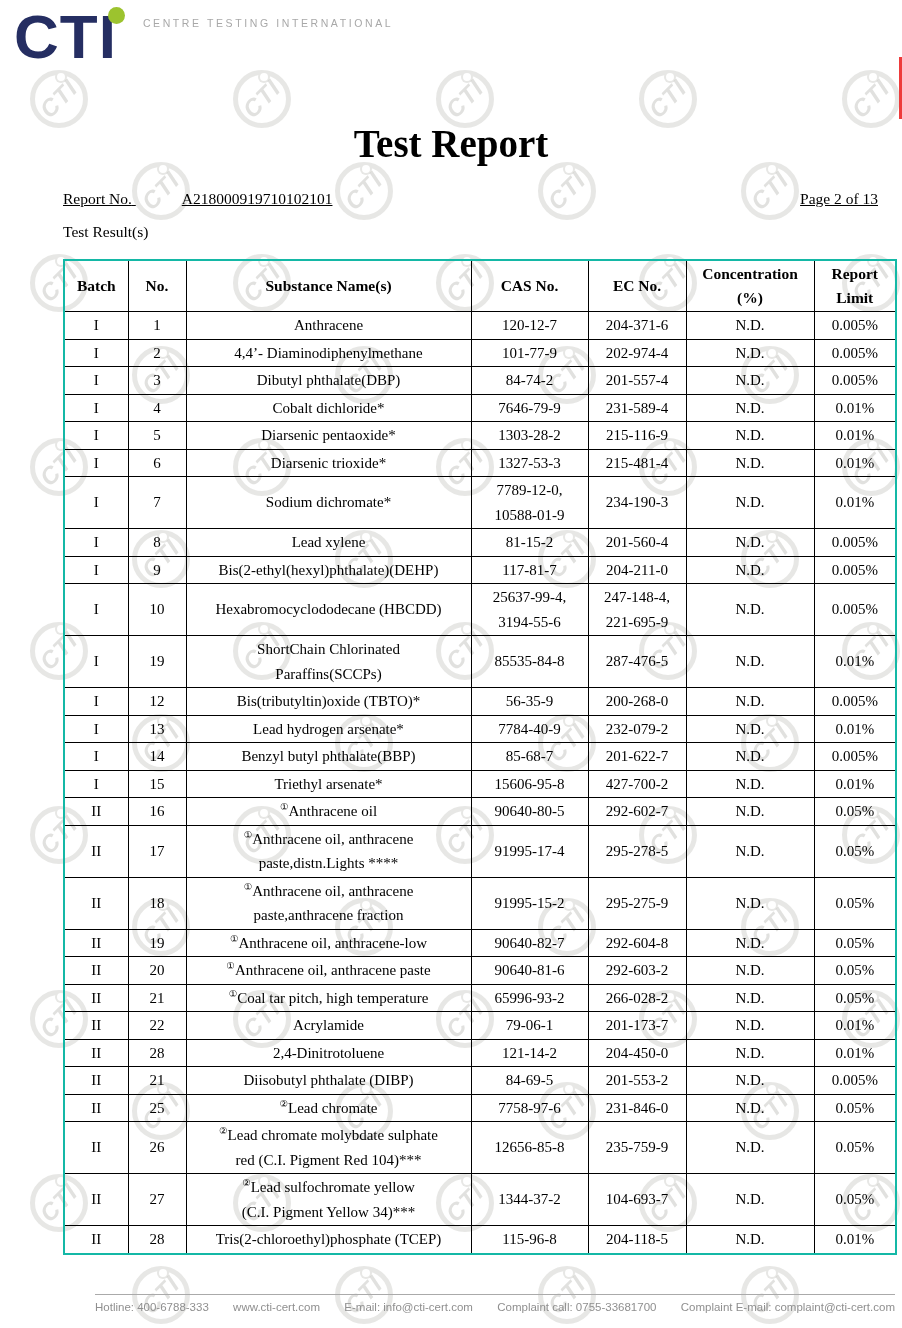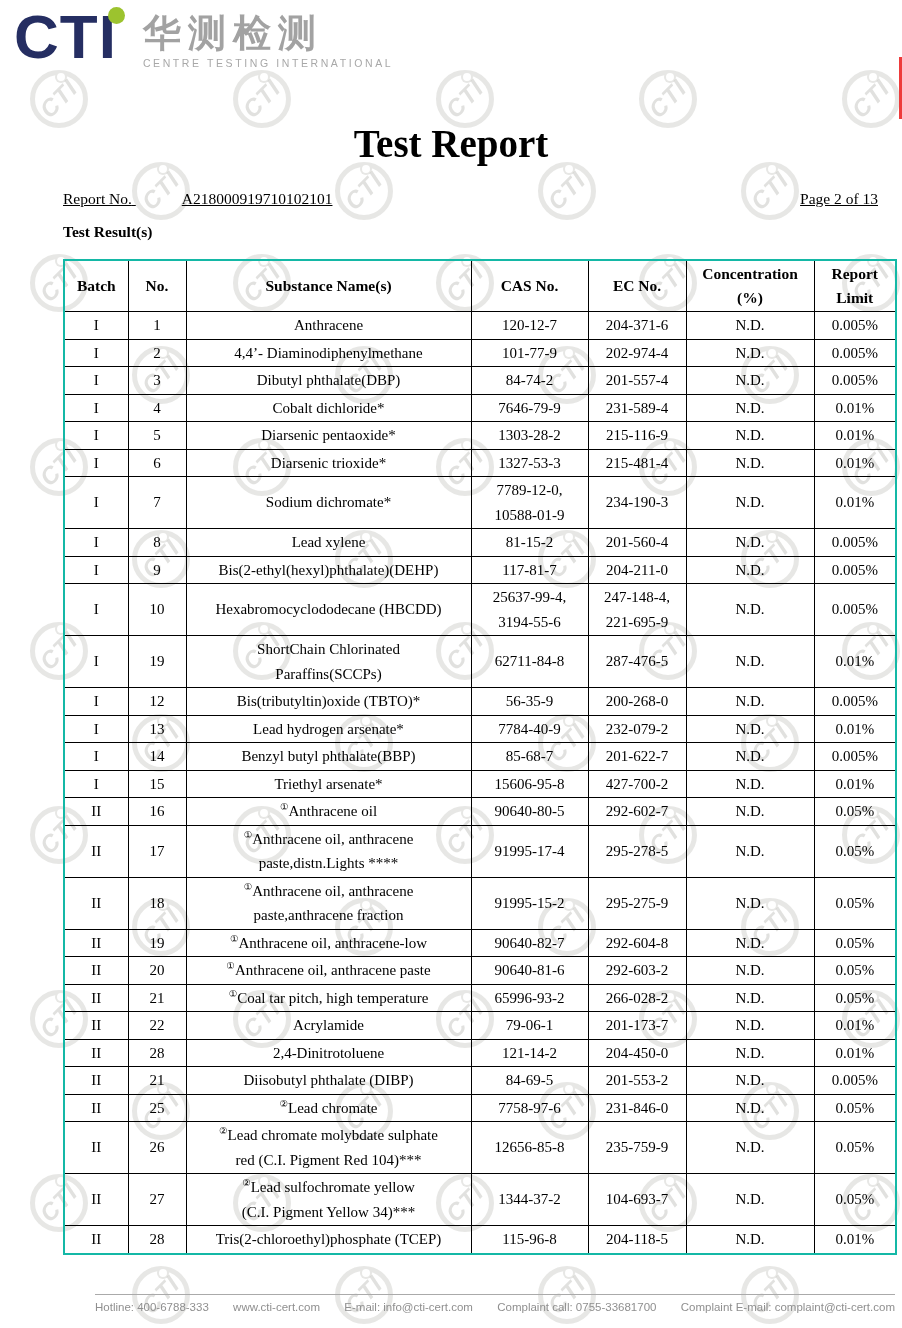--- a/index.html
+++ b/index.html
@@ -70,21 +70,21 @@
   }
   .report-line {
     position:absolute; top:190px; left:63px; right:24px;
     display:flex; justify-content:space-between; align-items:baseline;
     font-size:15.5px;
     text-decoration:underline;
   }
   .report-no-value { margin-left:46px; }
   .section-title {
     position:absolute; top:223px; left:63px;
-    font-size:15.5px; font-weight:bold;
+    font-size:15.5px; font-weight:normal;
   }
 
   
   table.results {
     position:absolute; top:259px; left:63px;
     width:832px; border-collapse:collapse; table-layout:fixed;
     font-size:15px; background:transparent;
     border:2px solid #14b8a6;
   }
   table.results th, table.results td {
@@ -310,21 +310,20 @@
   <div class="content">
 
     <div class="red-strip"></div>
 
     <div class="logo">
       <span class="logo-text-wrap">
         <span class="logo-abbr">CTI</span>
         <span class="logo-dot"></span>
       </span>
       <span class="logo-right">
-        <div class="logo-cn">华测检测</div>
         <div class="logo-sub">CENTRE TESTING INTERNATIONAL</div>
       </span>
     </div>
 
     <div class="title">Test Report</div>
 
     <div class="report-line">
       <span>
         <span class="report-no-label">Report No.</span>
         <span class="report-no-value">A218000919710102101</span>
@@ -449,21 +448,21 @@
             <td>247-148-4,
 221-695-9</td>
             <td>N.D.</td>
             <td>0.005%</td>
           </tr>
           <tr>
             <td>I</td>
             <td>19</td>
             <td>ShortChain Chlorinated
 Paraffins(SCCPs)</td>
-            <td>62711-84-8</td>
+            <td>85535-84-8</td>
             <td>287-476-5</td>
             <td>N.D.</td>
             <td>0.01%</td>
           </tr>
           <tr>
             <td>I</td>
             <td>12</td>
             <td>Bis(tributyltin)oxide (TBTO)*</td>
             <td>56-35-9</td>
             <td>200-268-0</td>

